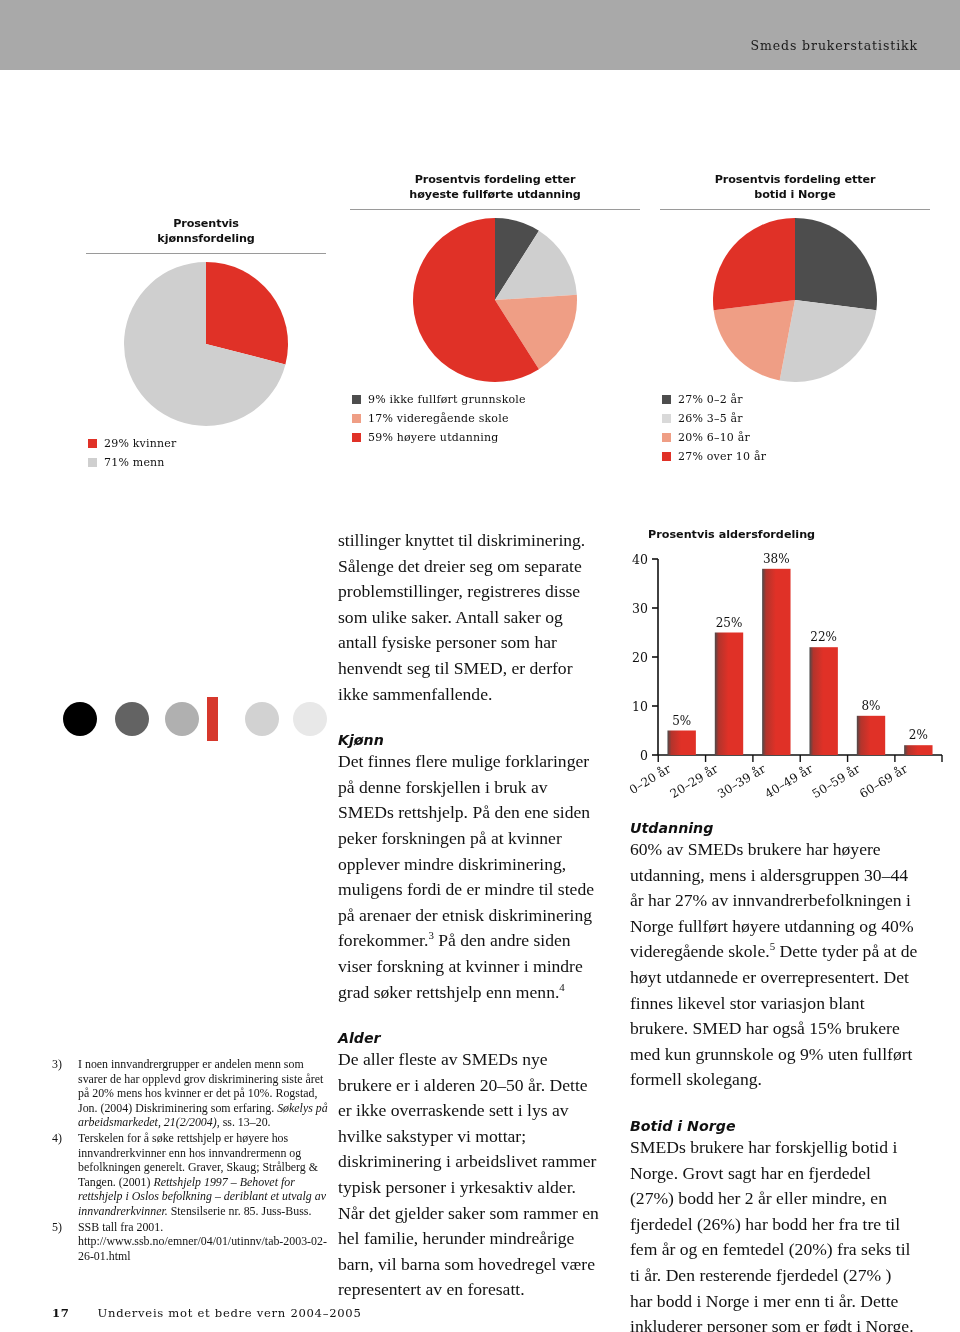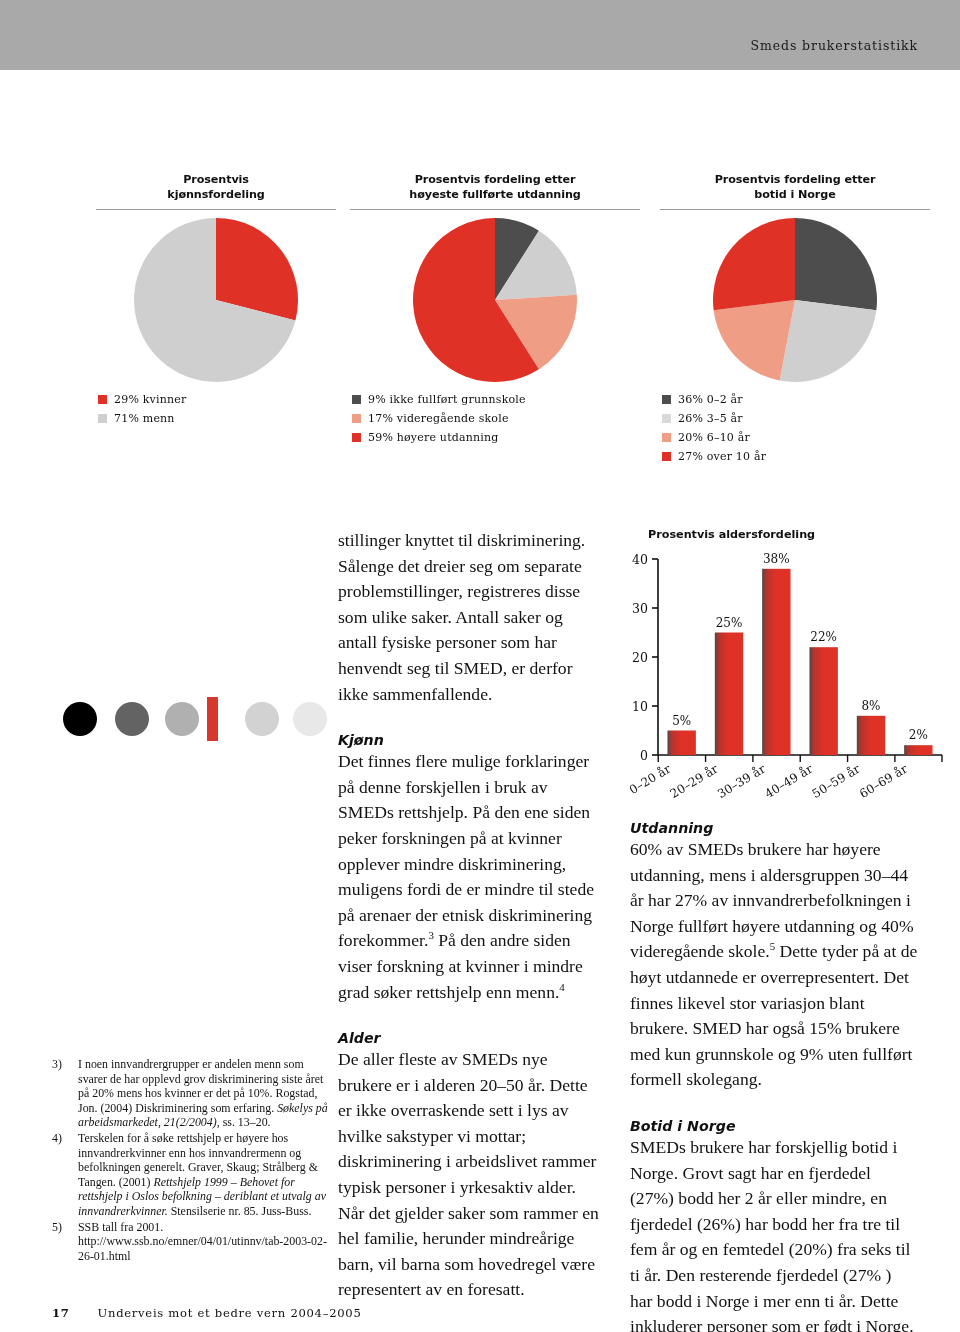--- a/index.html
+++ b/index.html
@@ -80,21 +80,21 @@
     letter-spacing: 0.2px;
     white-space: nowrap;
   }
   .swatch {
     width: 9px; height: 9px;
     margin-right: 7px;
     flex: none;
   }
 
   
-  #pie-gender   { left: 96px;  width: 240px; }
+  #pie-gender   { left: 86px;  width: 240px; margin-top: 44px; }
   #pie-edu      { left: 350px; width: 290px; }
   #pie-residence{ left: 660px; width: 270px; }
 
   
   .dots-strip {
     position: absolute;
     left: 55px;
     top: 697px;
     width: 285px;
     height: 50px;
@@ -279,21 +279,21 @@
             <path d="M 86 86 L 86 4 A 82 82 0 0 1 167.35340550778716 96.27732515227297 Z" fill="#4d4d4d"></path>
             <path d="M 86 86 L 167.35340550778716 96.27732515227297 A 82 82 0 0 1 70.63473220397057 166.54755455975248 Z" fill="#cfcfcf"></path>
             <path d="M 86 86 L 70.63473220397057 166.54755455975248 A 82 82 0 0 1 4.646594492212813 96.27732515227291 Z" fill="#ef9e85"></path>
             <path d="M 86 86 L 4.646594492212813 96.27732515227291 A 82 82 0 0 1 86.00000000000006 4 Z" fill="#e03127"></path>
           </g>
       </svg>
     </div>
     <div class="legend">
       <div class="legend-row">
         <span class="swatch" style="background:#4d4d4d"></span>
-        <span>36% 0–2 år</span>
+        <span>27% 0–2 år</span>
       </div>
       <div class="legend-row">
         <span class="swatch" style="background:#d9d9d9"></span>
         <span>26% 3–5 år</span>
       </div>
       <div class="legend-row">
         <span class="swatch" style="background:#ef9e85"></span>
         <span>20% 6–10 år</span>
       </div>
       <div class="legend-row">
@@ -382,21 +382,21 @@
   <p class="body-p" style="text-indent:0">SMEDs brukere har forskjellig botid i Norge. Grovt sagt har en fjerdedel (27%) bodd her 2 år eller mindre, en fjerdedel (26%) har bodd her fra tre til fem år og en femtedel (20%) fra seks til ti år. Den resterende fjerdedel (27% ) har bodd i Norge i mer enn ti år. Dette inkluderer personer som er født i Norge.</p>
 </div>
 
 <div class="col" id="col-left-notes">
   <div class="note">
     <span class="note-num">3)</span>
     <span class="note-body"><span>I noen innvandrergrupper er andelen menn som svarer de har opplevd grov diskriminering siste året på 20% mens hos kvinner er det på 10%. Rogstad, Jon. (2004) Diskriminering som erfaring. </span><i>Søkelys på arbeidsmarkedet, 21(2/2004)</i><span>, ss. 13–20.</span></span>
   </div>
   <div class="note">
     <span class="note-num">4)</span>
-    <span class="note-body"><span>Terskelen for å søke rettshjelp er høyere hos innvandrerkvinner enn hos innvandrermenn og befolkningen generelt. Graver, Skaug; Strålberg &amp; Tangen. (2001) </span><i>Rettshjelp 1999 – Behovet for rettshjelp i Oslos befolkning – deriblant et utvalg av innvandrerkvinner.</i><span> Stensilserie nr. 85. Juss-Buss.</span></span>
+    <span class="note-body"><span>Terskelen for å søke rettshjelp er høyere hos innvandrerkvinner enn hos innvandrermenn og befolkningen generelt. Graver, Skaug; Strålberg &amp; Tangen. (2001) </span><i>Rettshjelp 1997 – Behovet for rettshjelp i Oslos befolkning – deriblant et utvalg av innvandrerkvinner.</i><span> Stensilserie nr. 85. Juss-Buss.</span></span>
   </div>
   <div class="note">
     <span class="note-num">5)</span>
     <span class="note-body">SSB tall fra 2001. http://www.ssb.no/emner/04/01/utinnv/tab-2003-02-26-01.html</span>
   </div>
 </div>
 
 <div class="page-footer">
   <span class="pg-num">17</span><span>Underveis mot et bedre vern 2004–2005</span>
 </div>

